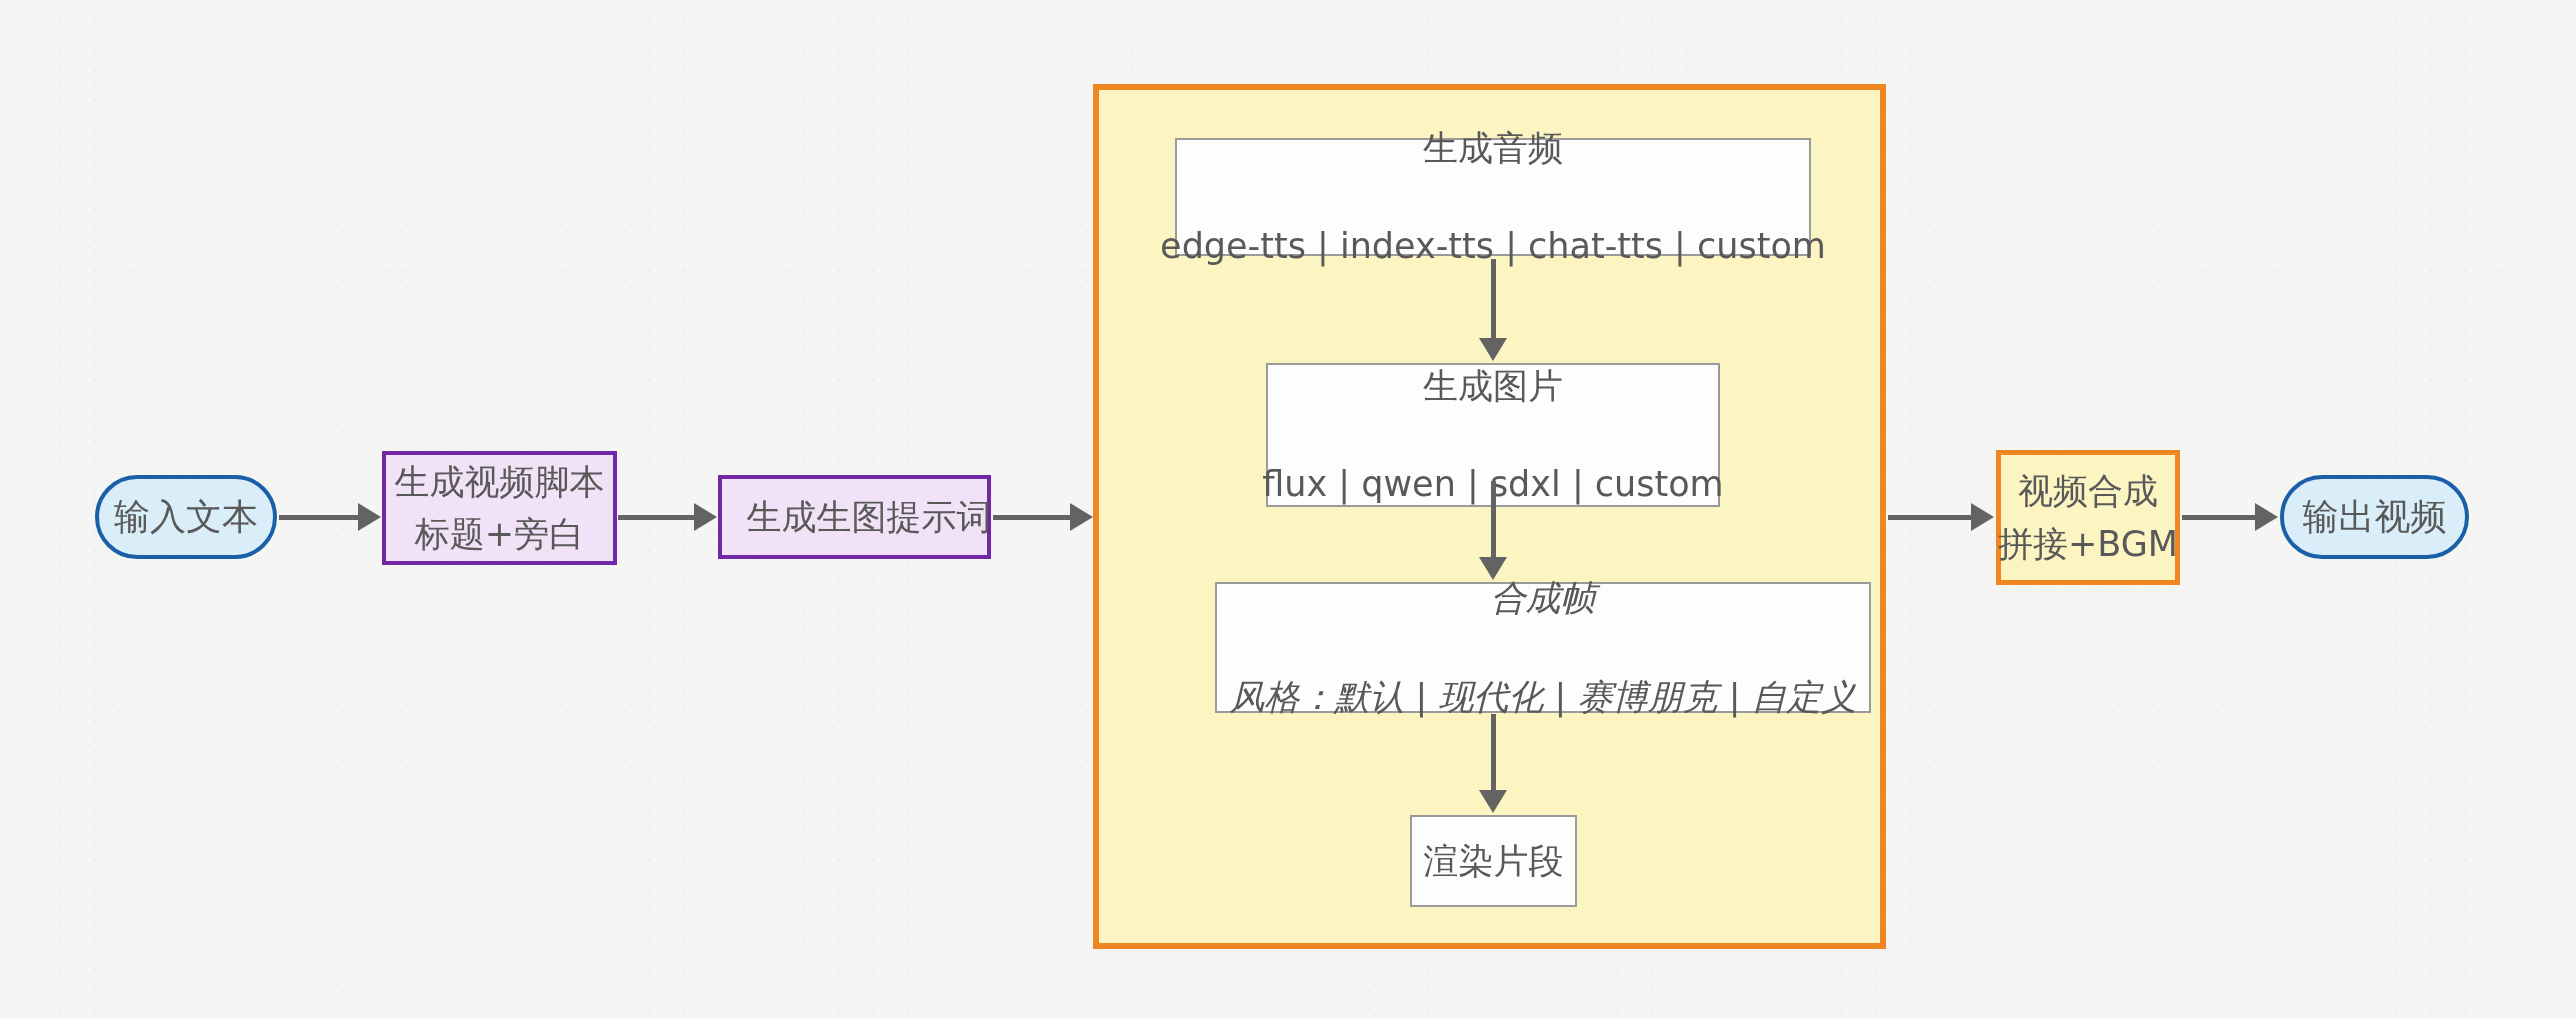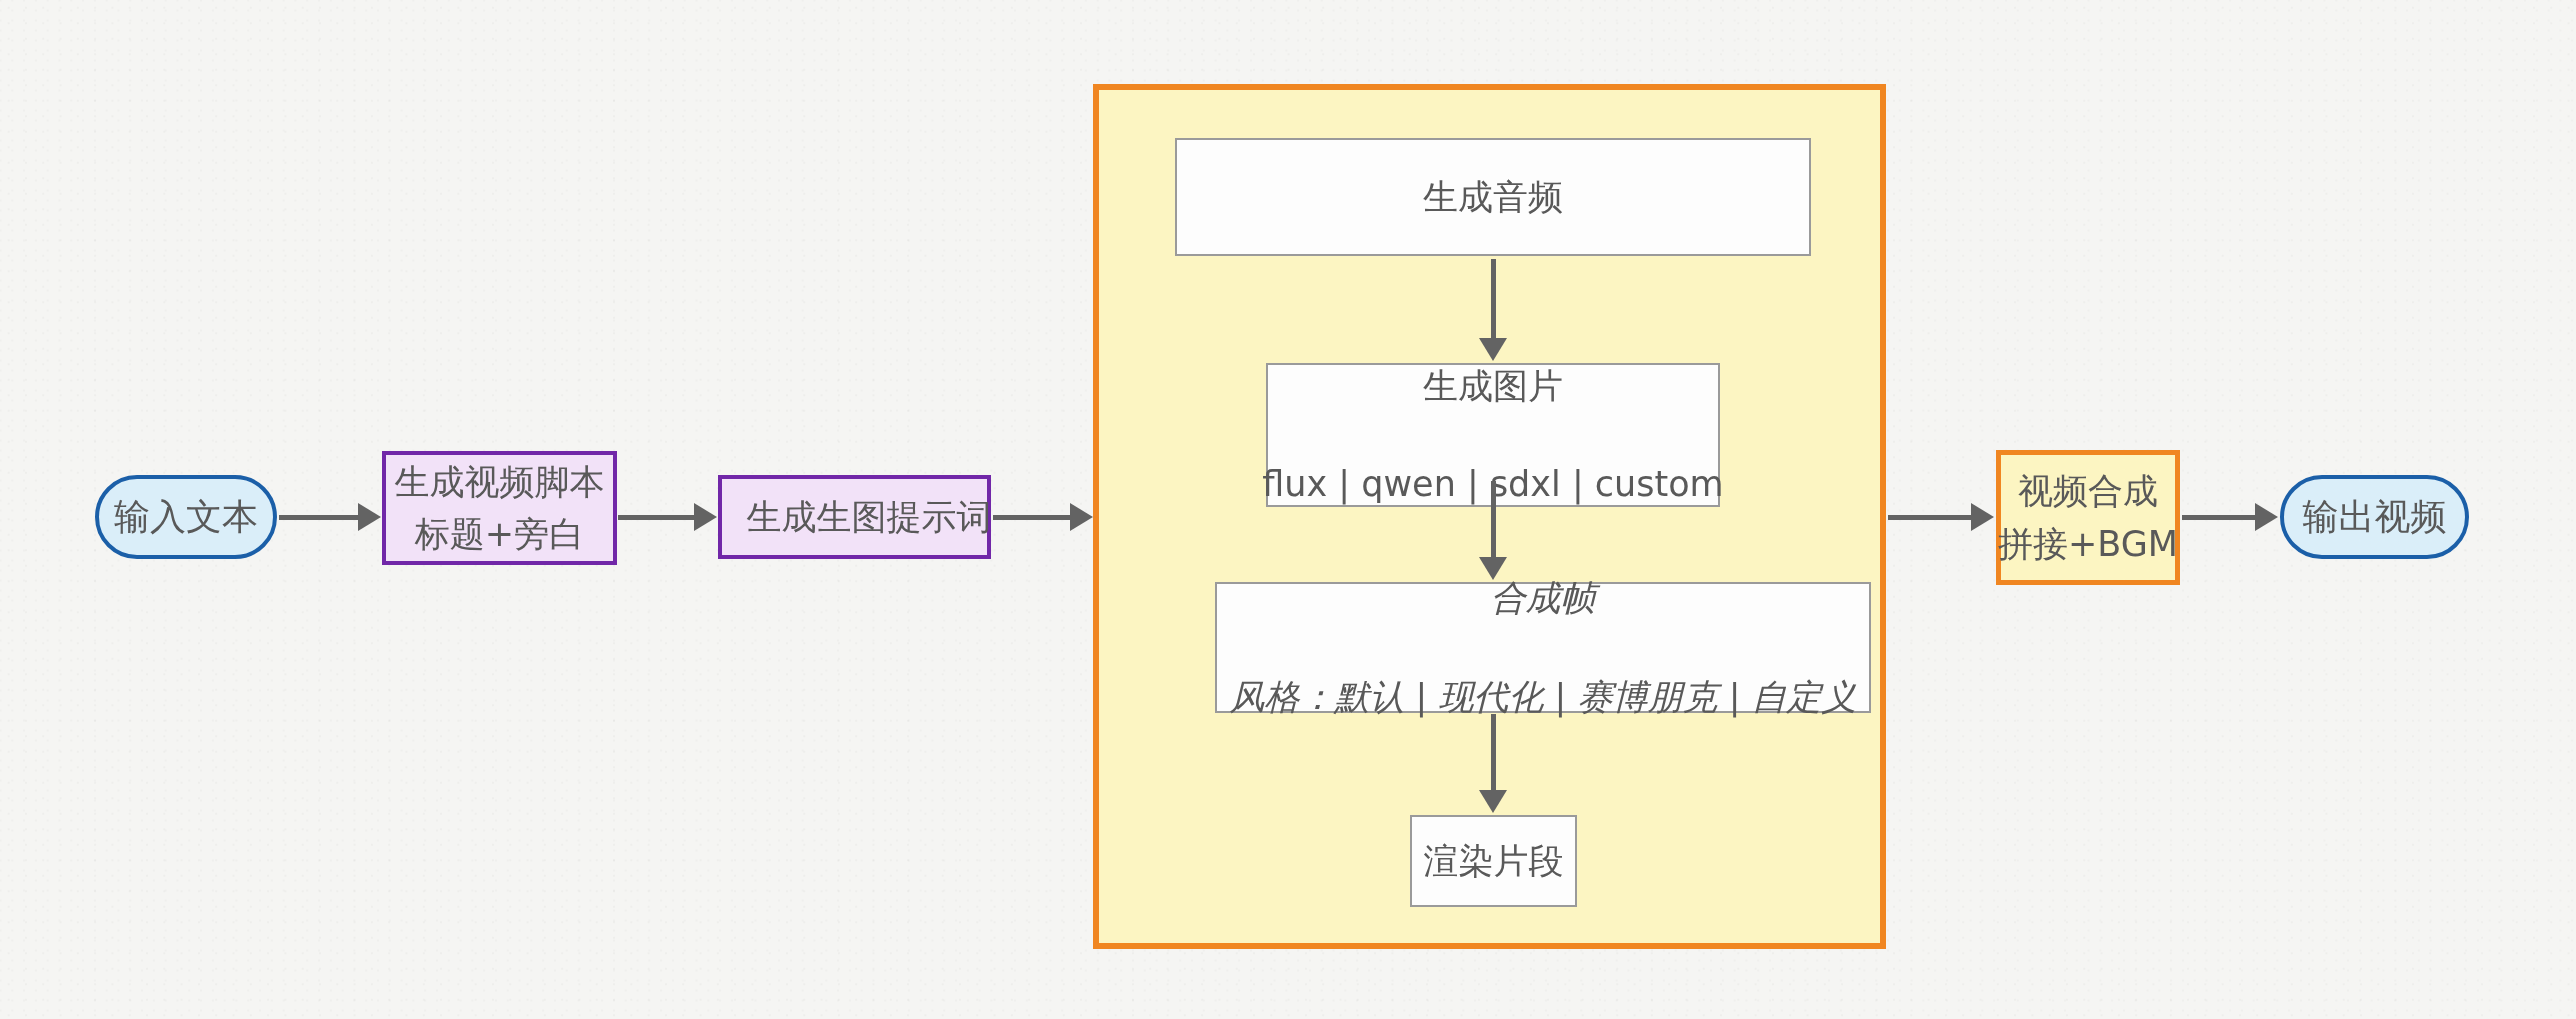--- a/index.html
+++ b/index.html
@@ -99,20 +99,21 @@
 
   <div class="harrow" style="left:993px; top:502px; width:100px;">
     <div class="shaft"></div>
     <div class="head"></div>
   </div>
 
   <div class="pipeline" style="left:1093px; top:84px; width:793px; height:865px;"></div>
 
   <div class="node inner" style="left:1175px; top:138px; width:636px; height:118px;">
     <span>生成音频</span>
+    <span>edge-tts | index-tts | chat-tts | custom</span>
   </div>
 
   <div class="varrow" style="left:1478px; top:259px; height:102px;">
     <div class="shaft"></div>
     <div class="head"></div>
   </div>
 
   <div class="node inner" style="left:1266px; top:363px; width:454px; height:144px;">
     <span>生成图片</span>
     <span>flux | qwen | sdxl | custom</span>

